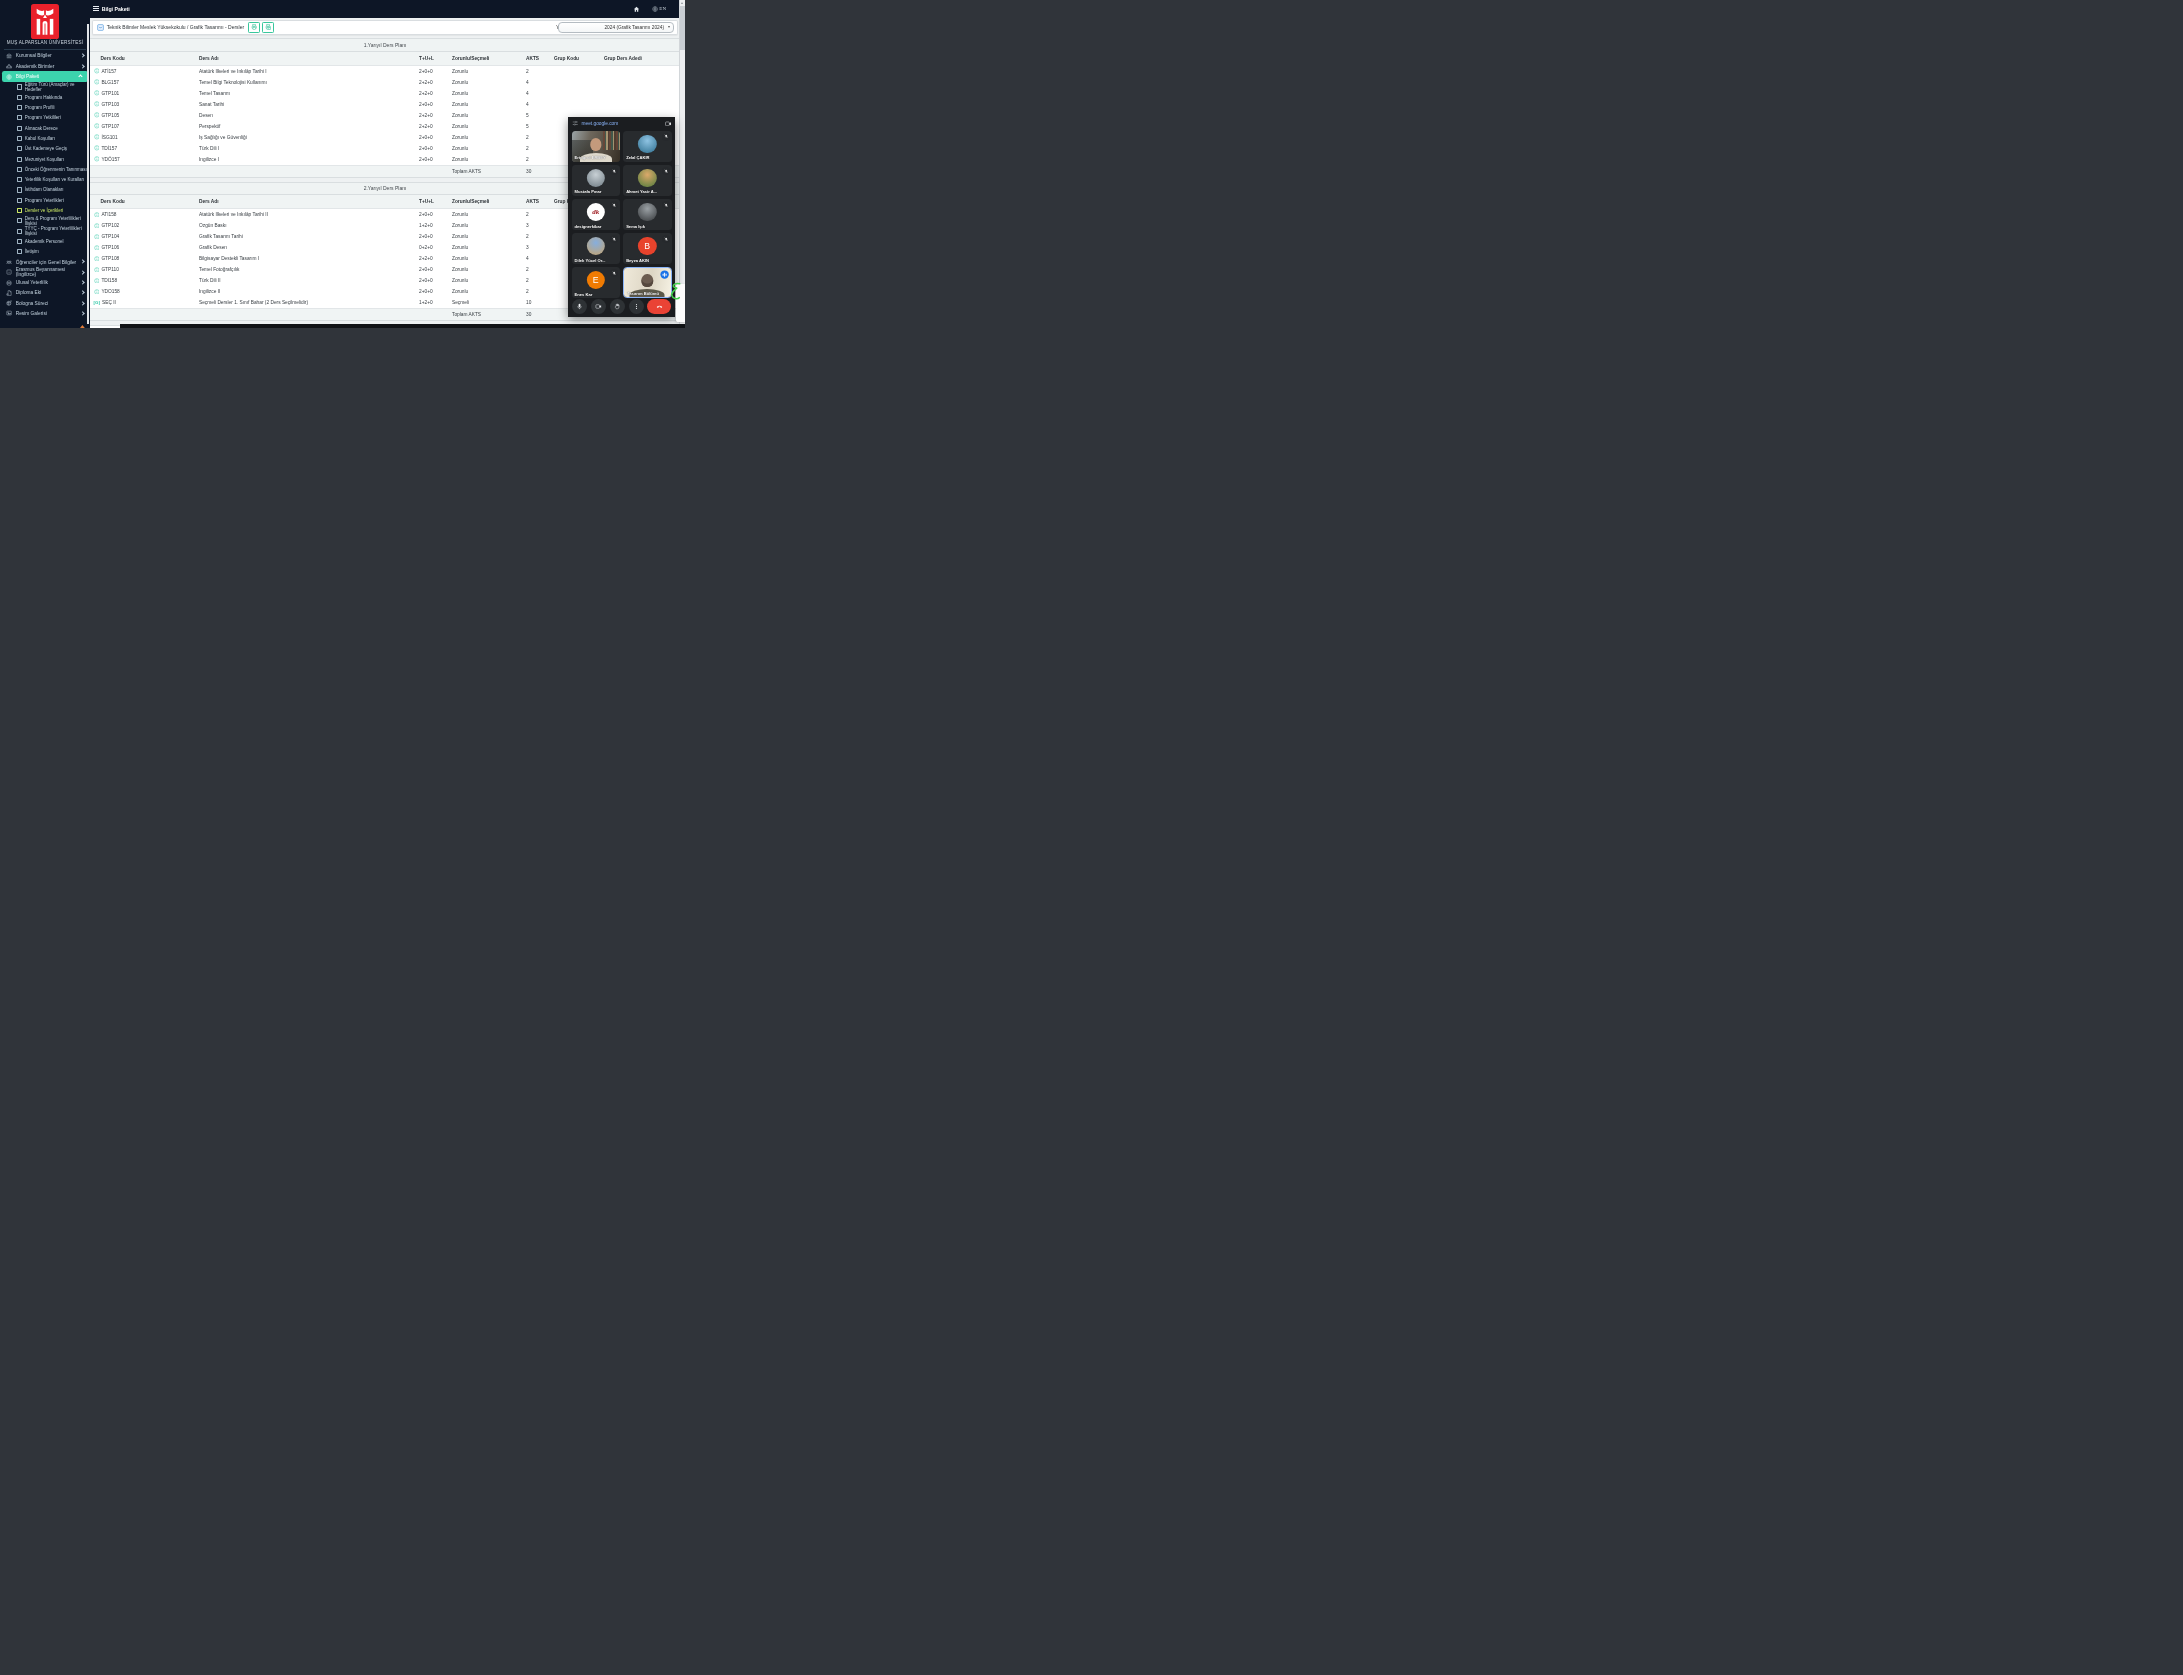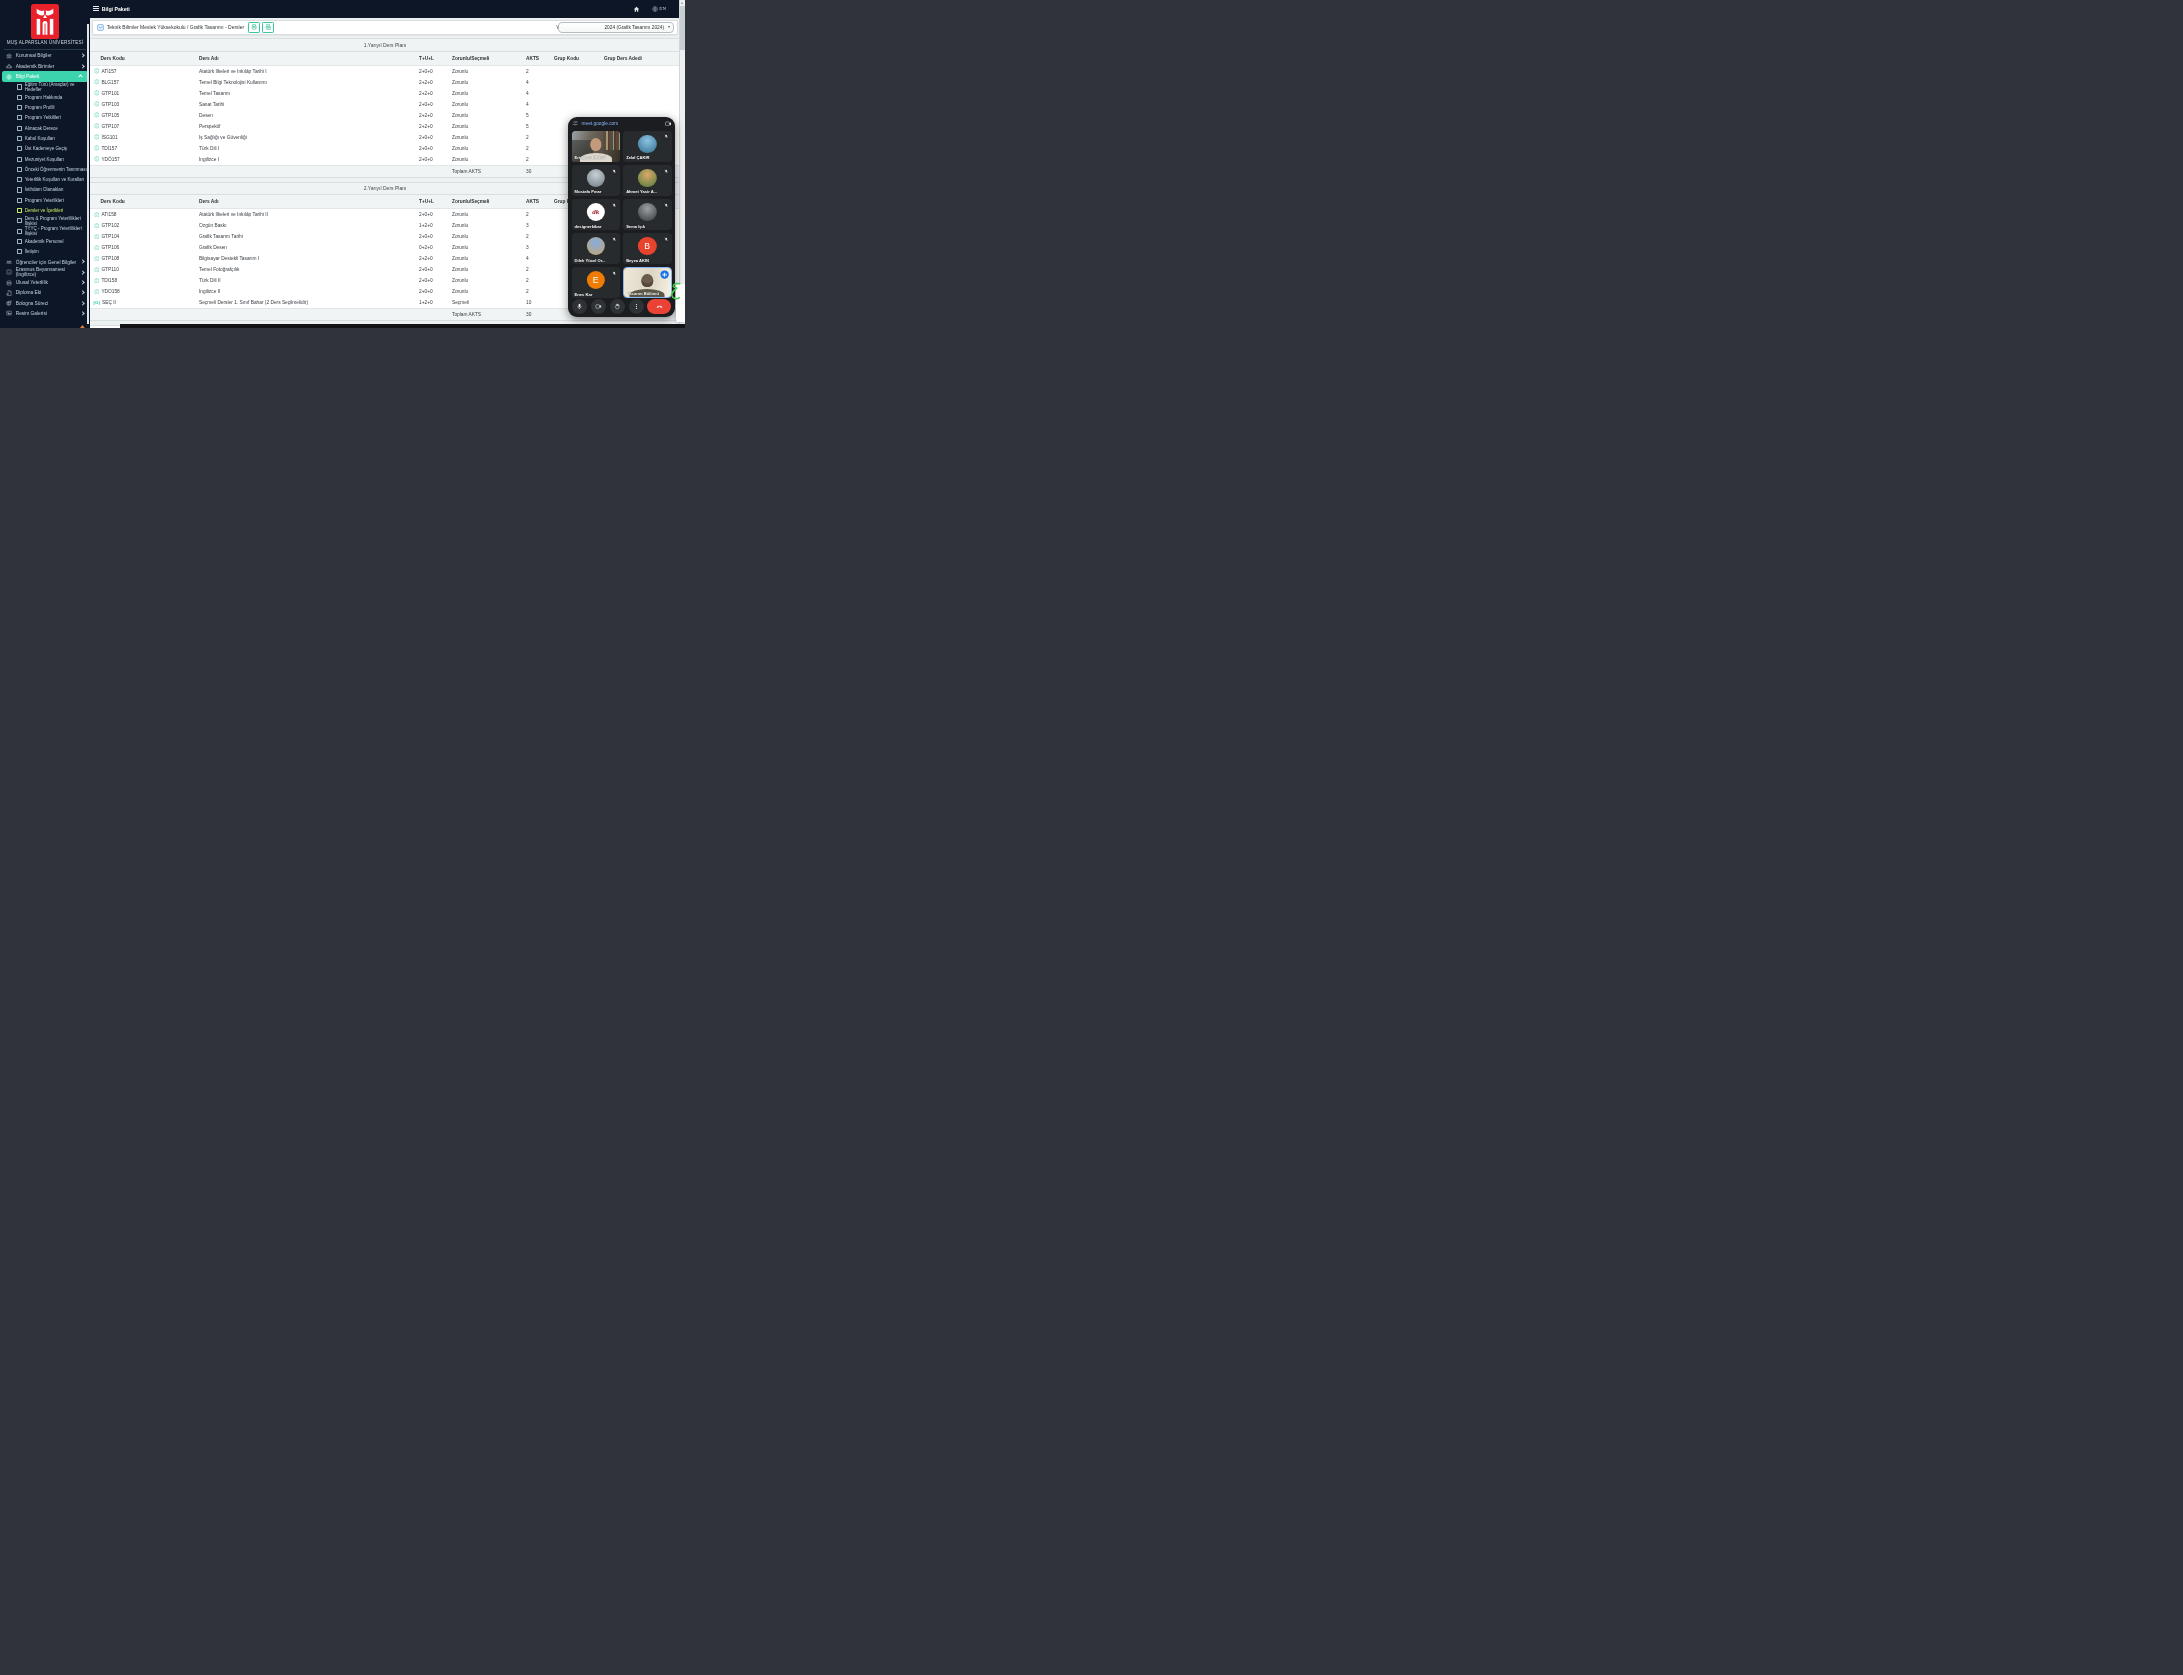--- a/index.html
+++ b/index.html
@@ -62,21 +62,21 @@
   .fpanel .g2{position:absolute;left:109px;}
   .f-label{margin-left:2.6px;}
 
   
   .vscroll{position:absolute;right:0;top:0;width:5.2px;height:328px;background:#edeff1;border-left:0.4px solid #d2d6d9;z-index:8;}
   .tri-up{position:absolute;top:2.2px;left:0.9px;width:0;height:0;border-left:1.5px solid transparent;border-right:1.5px solid transparent;border-bottom:2.2px solid #8a9197;}
   .tri-down{position:absolute;bottom:6.1px;left:0.9px;width:0;height:0;border-left:1.5px solid transparent;border-right:1.5px solid transparent;border-top:2.2px solid #8a9197;}
   .vthumb{position:absolute;left:0.4px;right:0.4px;top:6.1px;height:44px;background:#c9ced3;}
 
   
-  .meet{position:absolute;left:568px;top:117px;width:107px;height:200px;background:#1b1d20;border-radius:9px;box-shadow:0 2.6px 9.6px rgba(0,0,0,.45);z-index:10;}
+  .meet{position:absolute;left:568px;top:117px;width:107px;height:200px;background:#1b1d20;border-radius:0;box-shadow:0 2.6px 9.6px rgba(0,0,0,.45);z-index:10;}
   .m-head{height:13px;display:flex;align-items:center;padding:0 3.9px;gap:3.1px;}
   .m-url{color:#8ab4f8;font-size:4.8px;flex:1;}
   .m-grid{position:absolute;left:3.5px;right:3.5px;top:14px;display:grid;grid-template-columns:1fr 1fr;gap:3.1px;}
   .tile{position:relative;height:31px;border-radius:3.5px;background:#282b2e;overflow:hidden;}
   .tile.speaking{border:0.9px solid #8ab4f8;height:29px;border-radius:3.9px;}
   .pname{position:absolute;left:3.1px;bottom:1.7px;color:#fff;font-size:4.1px;font-weight:bold;text-shadow:0 0.4px 0.9px rgba(0,0,0,.85);white-space:nowrap;}
   .mute{position:absolute;top:1.7px;right:1.7px;width:7.9px;height:7.9px;border-radius:50%;background:rgba(38,41,44,.9);display:flex;align-items:center;justify-content:center;}
   .mute svg{width:4.4px;height:4.4px;}
   .spk{position:absolute;top:1.7px;right:1.7px;width:9.2px;height:9.2px;}
   .avatar{position:absolute;left:50%;top:3.5px;transform:translateX(-50%);width:18.3px;height:18.3px;border-radius:50%;}

